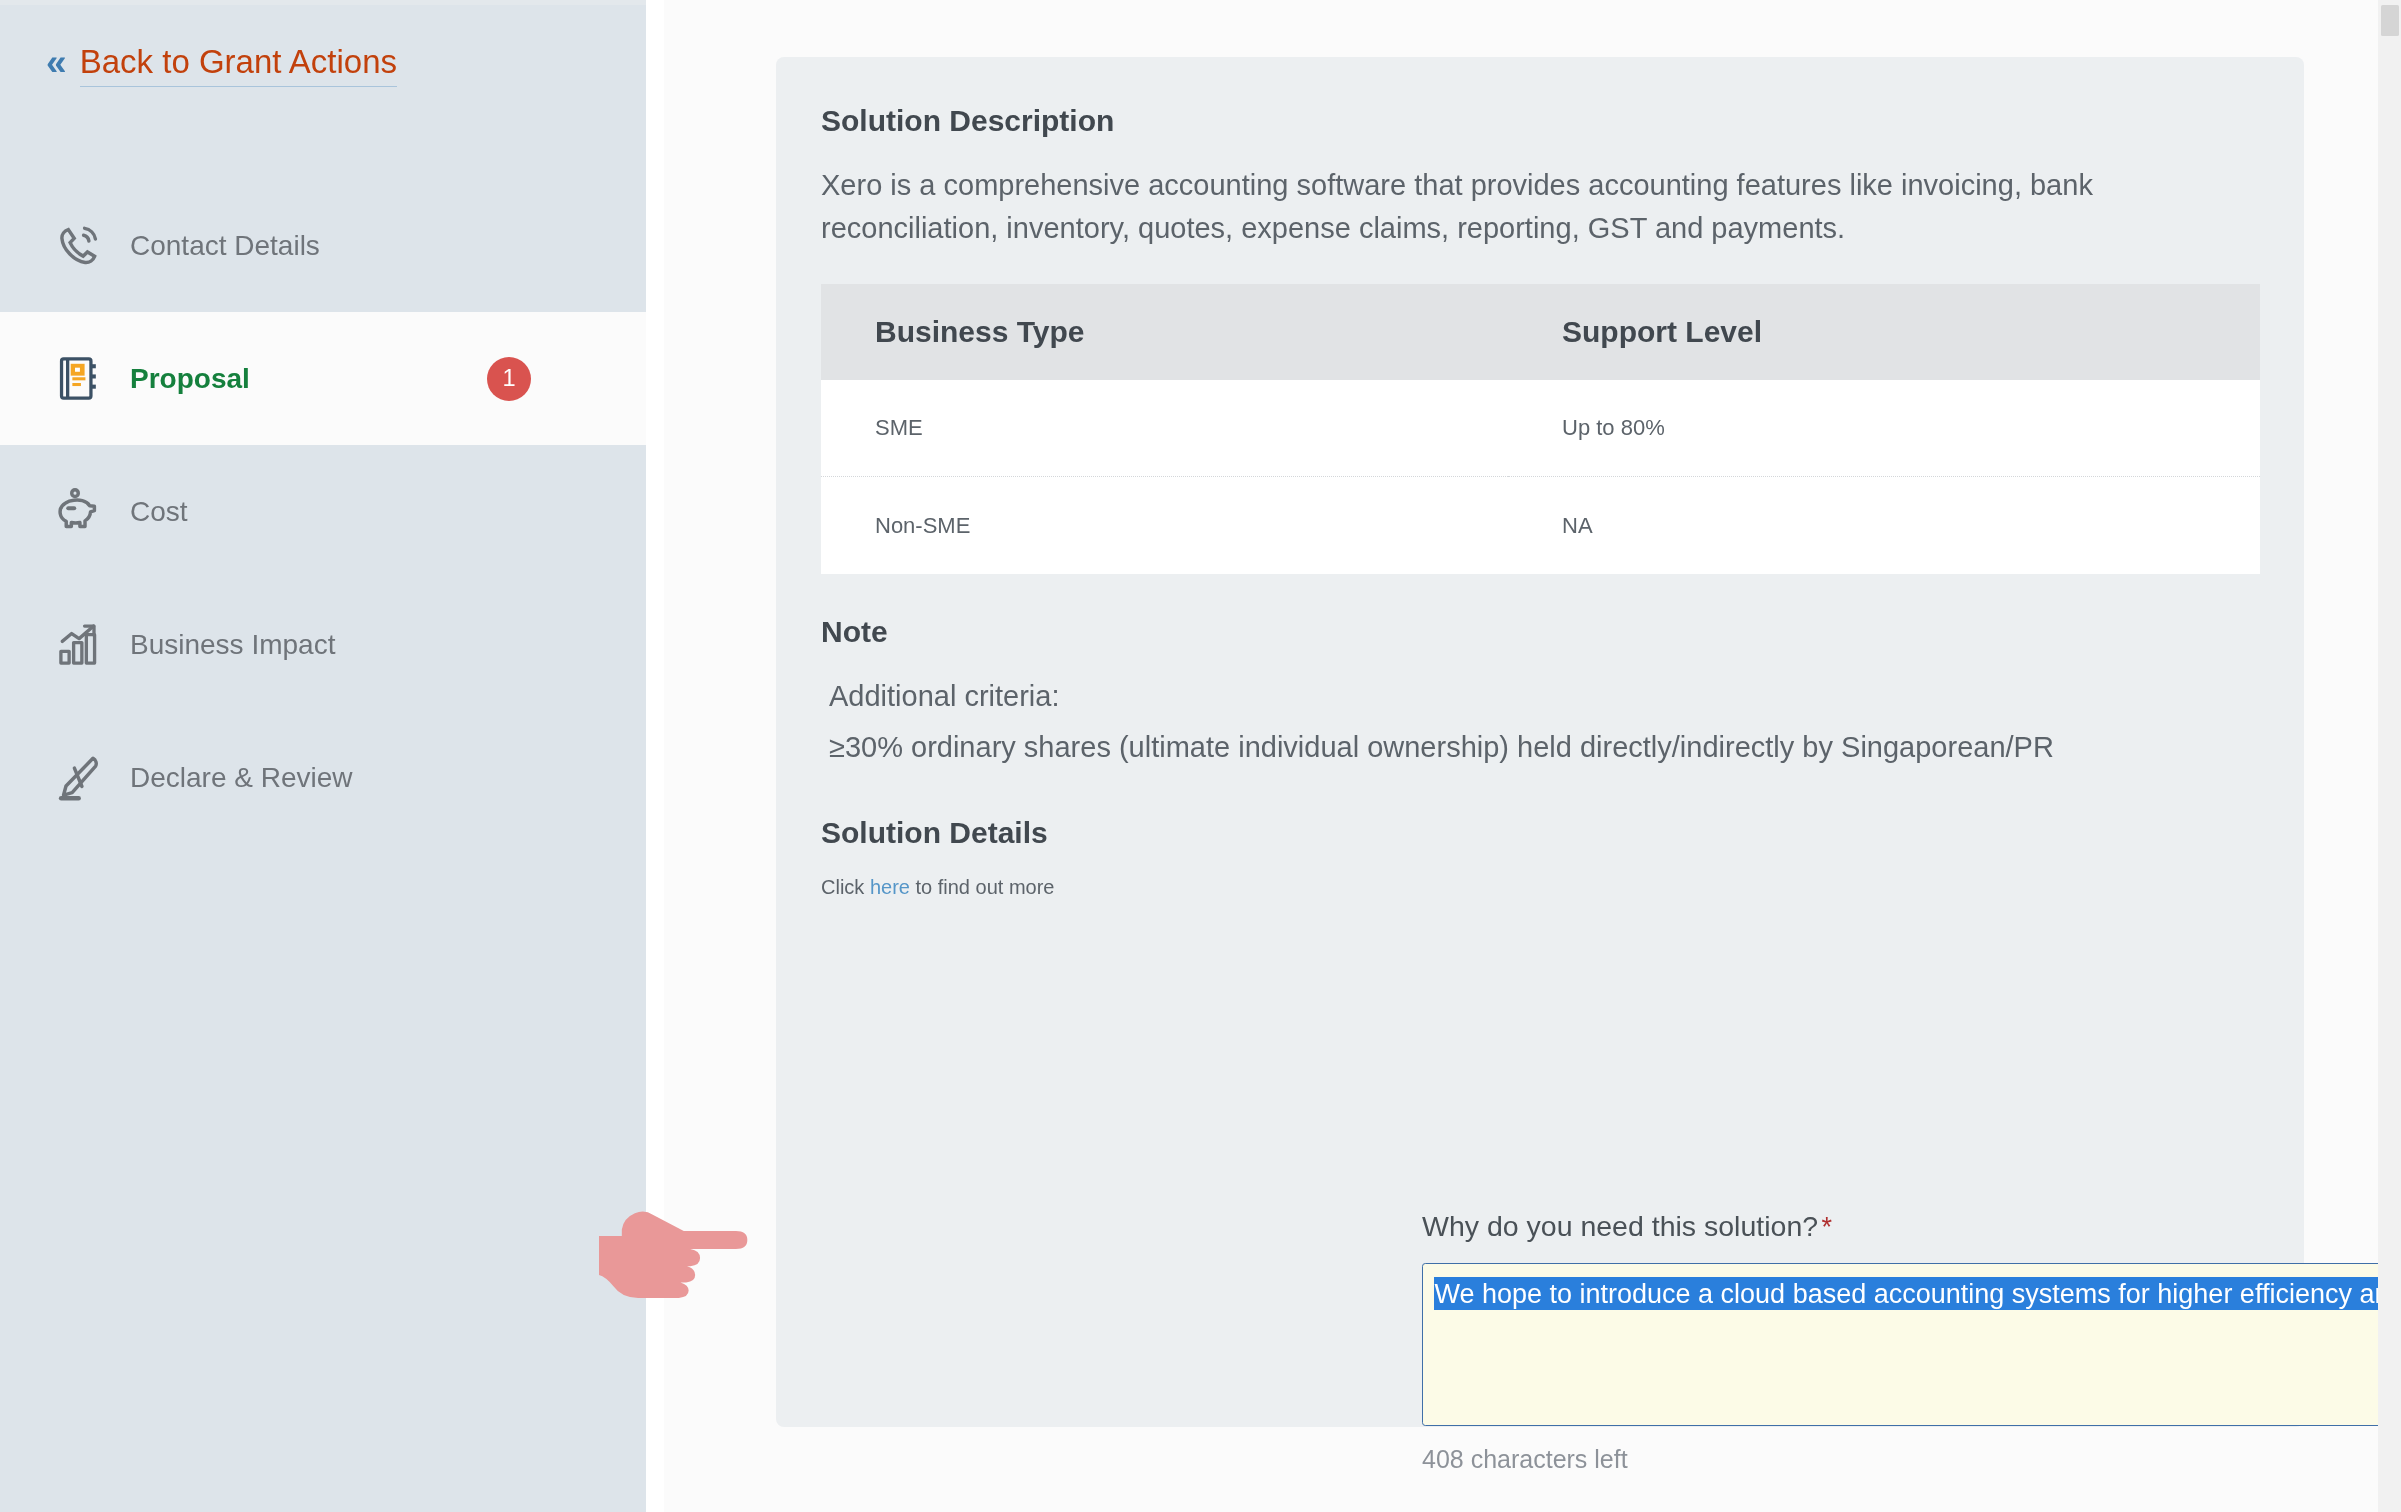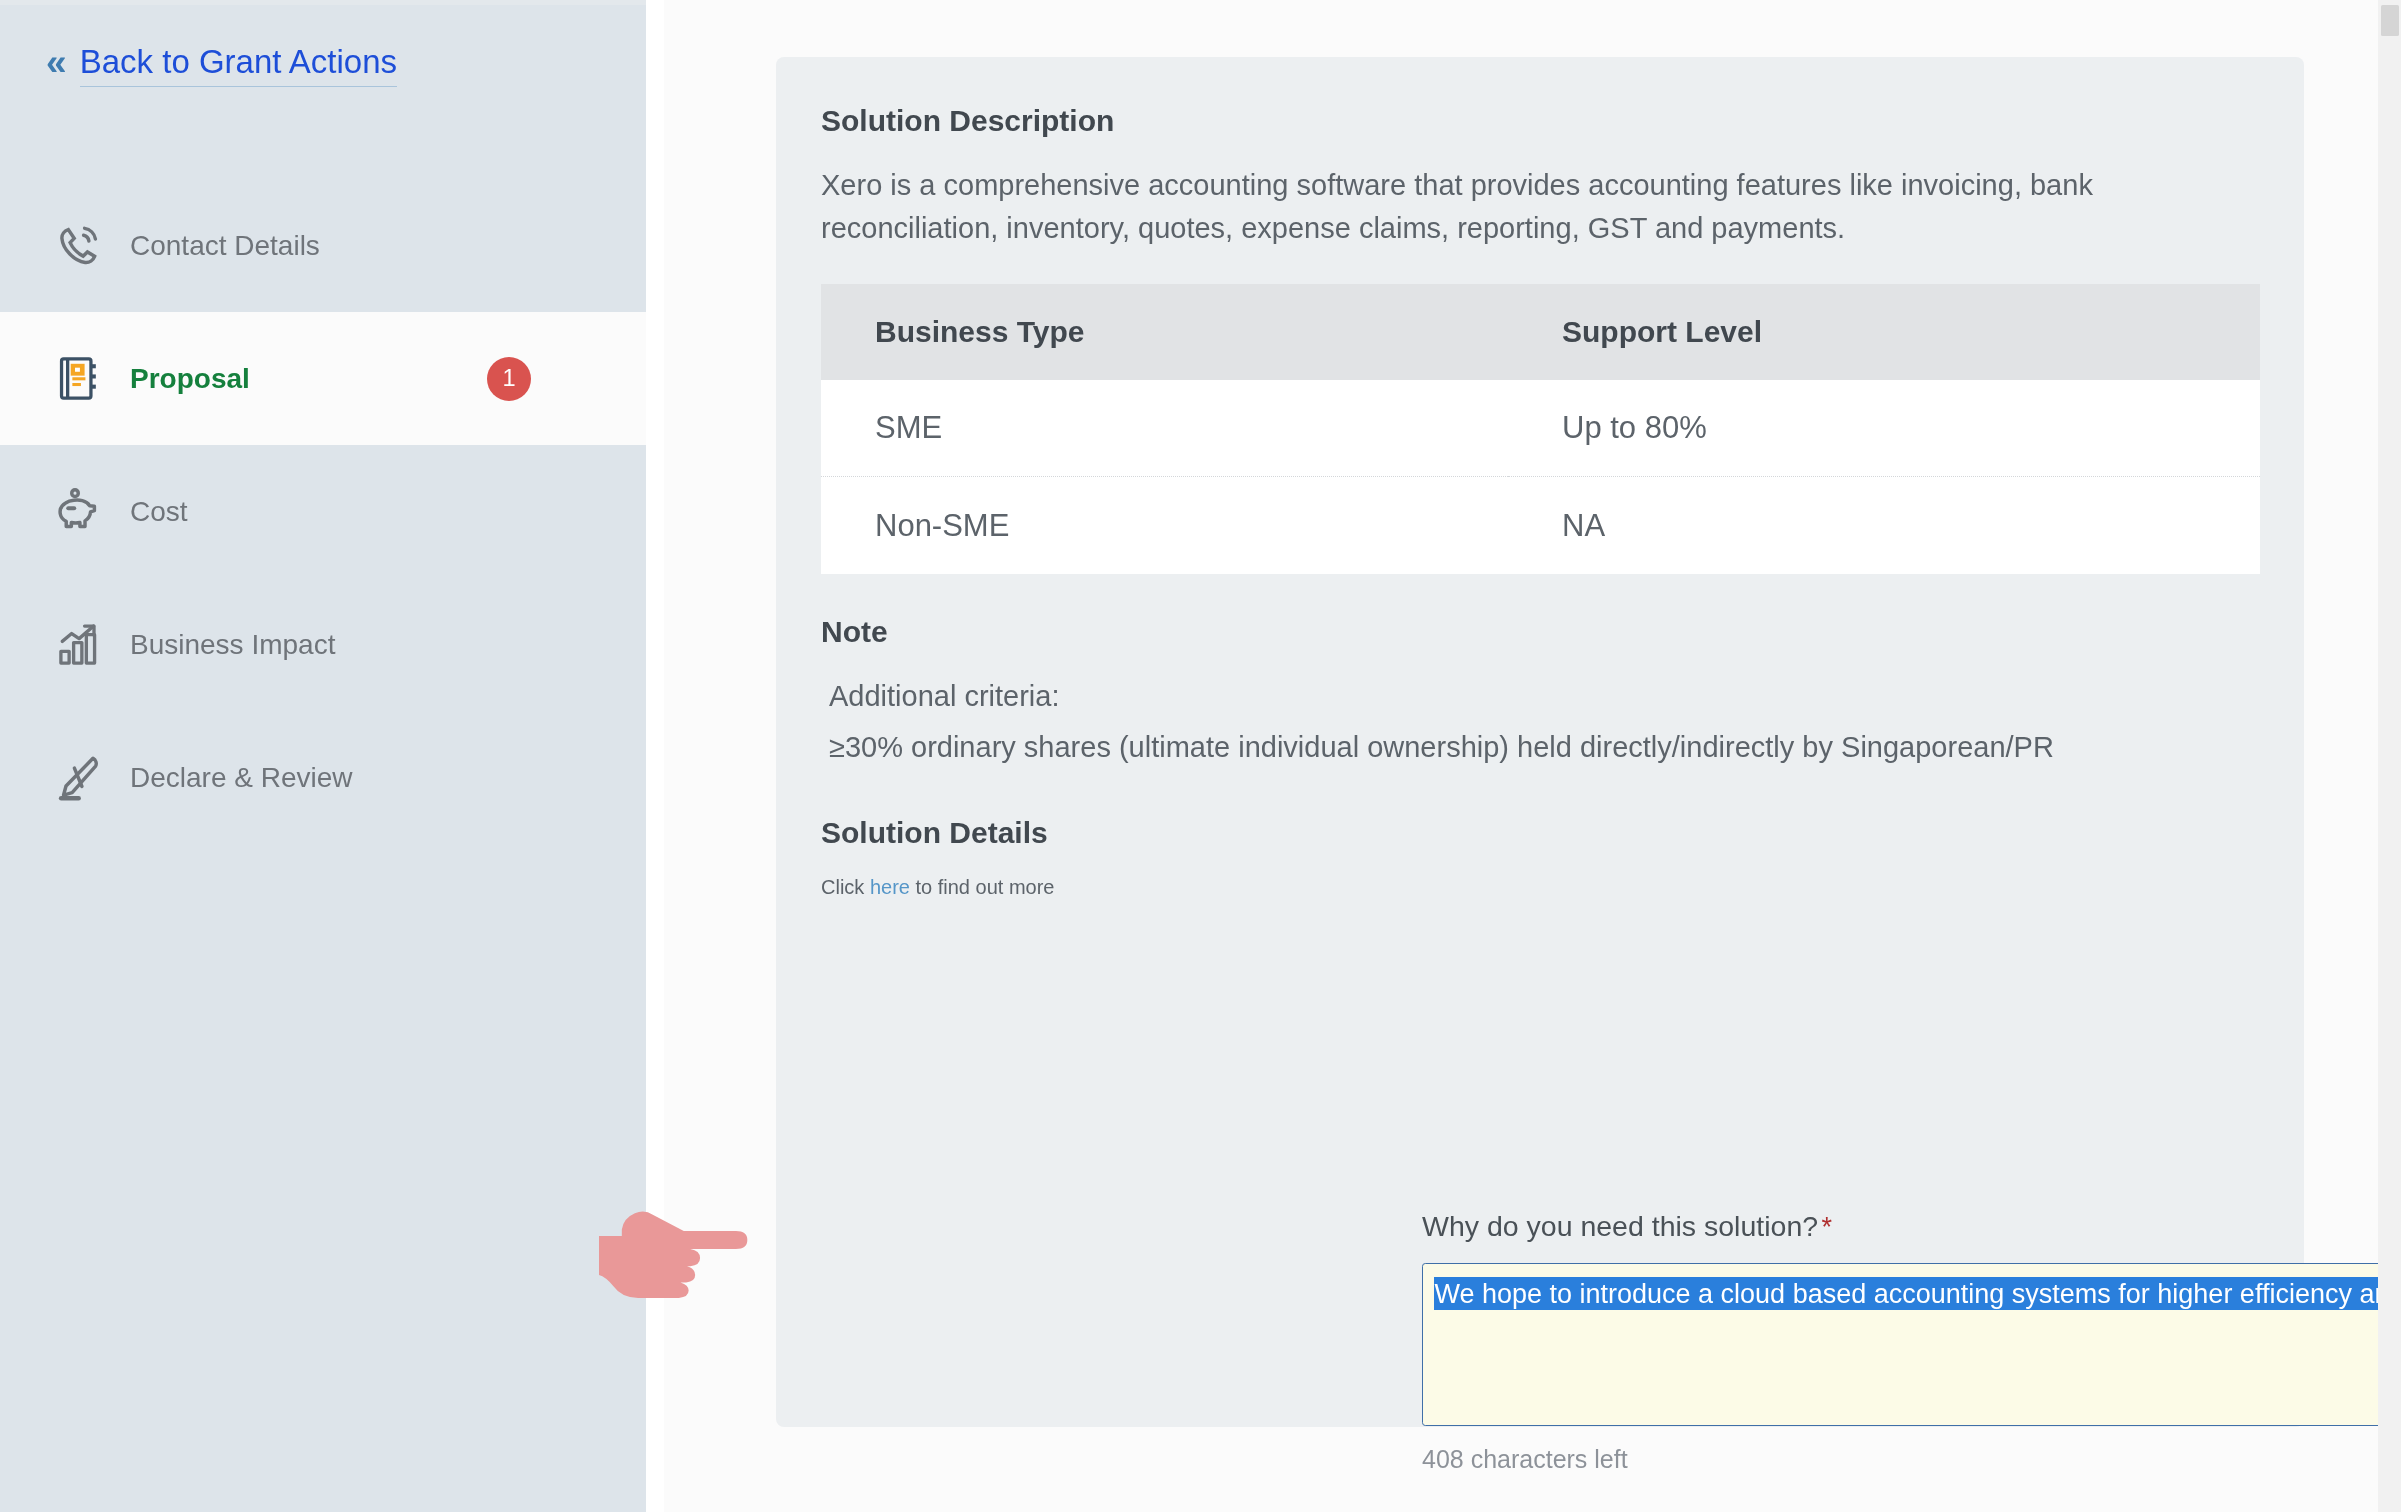--- a/index.html
+++ b/index.html
@@ -60,21 +60,21 @@
   }
   .back-chevrons {
     color: #3f7cb0;
     font-size: 37px;
     line-height: 1;
     font-weight: 700;
     letter-spacing: -4.9px;
     margin-top: -3.3px;
   }
   .back-label {
-    color: #1d4ed8;
+    color: #c2410c;
     font-size: 33px;
     line-height: 1.2;
     border-bottom: 1.6px solid #a9c4db;
     padding-bottom: 4.1px;
   }
 
   .nav {
     position: absolute;
     left: 0;
     top: 179px;
@@ -200,21 +200,21 @@
     text-align: left;
     font-size: 30px;
     font-weight: 700;
     color: #41484f;
     padding: 29px 0 29px 54px;
     height: 96px;
     box-sizing: border-box;
   }
   .support-table td {
     background: #ffffff;
-    font-size: 31px;
+    font-size: 22px;
     color: #5c636a;
     padding: 28px 0 28px 54px;
     height: 97px;
     box-sizing: border-box;
   }
   .support-table tr.row-divider td {
     border-top: 1.6px dotted #d4d7da;
   }
   .col-type { width: 687px; }
   .col-level { width: 752px; }

